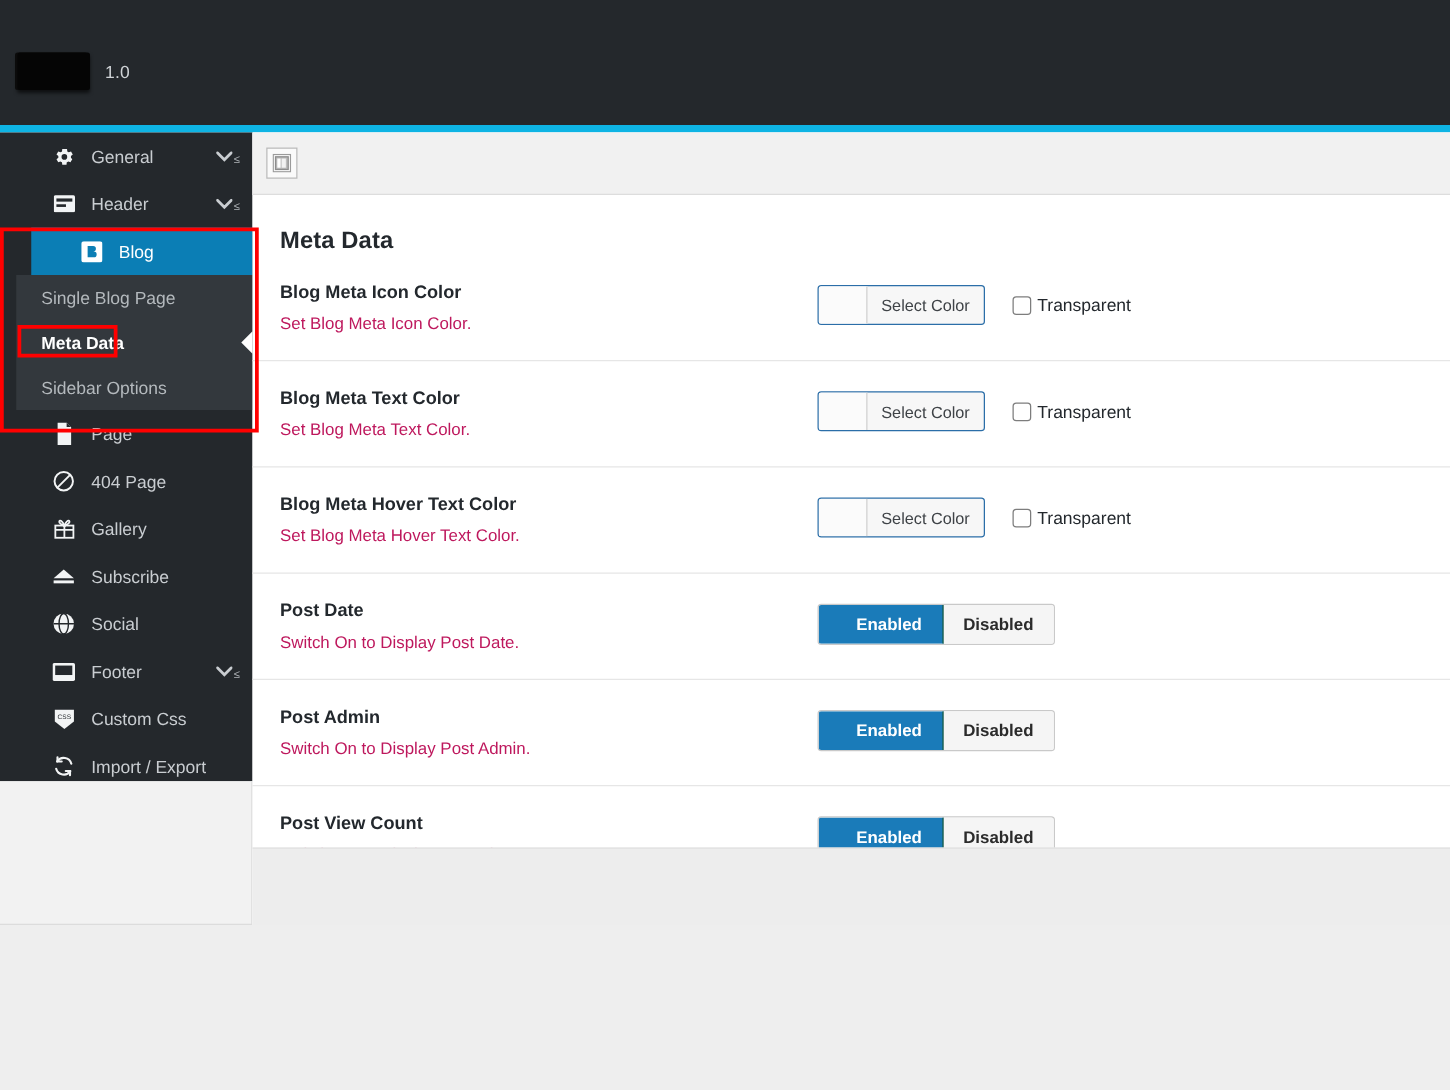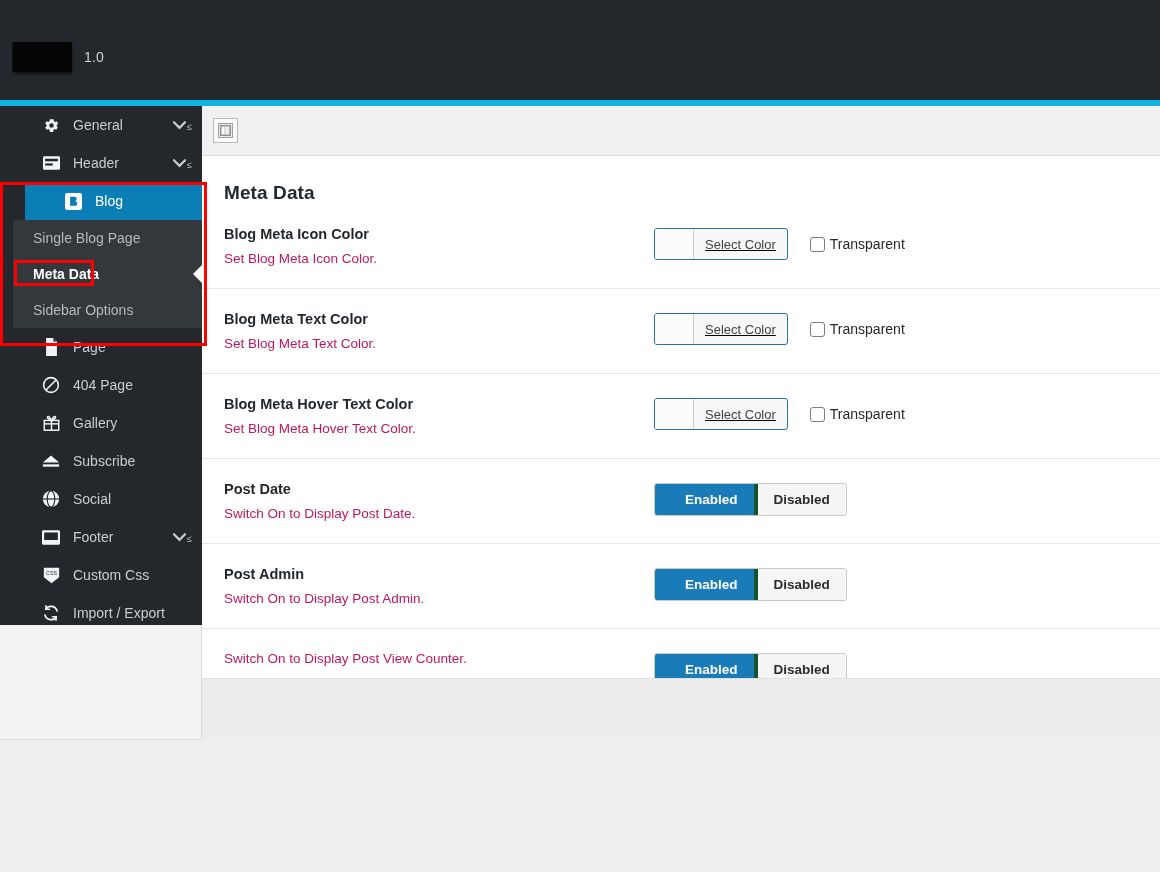--- a/index.html
+++ b/index.html
@@ -204,21 +204,20 @@
   
   .colorpick {
     display: flex;
     align-items: stretch;
     height: 30px;
     border: 1px solid #2b6ea8;
     border-radius: 3px;
     background: #f7f7f7;
     overflow: hidden;
     cursor: pointer;
-    text-decoration: underline;
   }
   .colorpick .swatch {
     width: 38px;
     background: #fbfbfb;
     border-right: 1px solid #cfcfcf;
   }
   .colorpick .cp-label {
     display: flex;
     align-items: center;
     padding: 0 11px;
@@ -257,21 +256,21 @@
     align-items: center;
     justify-content: center;
     padding: 0 16px;
     font-size: 13.5px;
     font-weight: bold;
     box-sizing: border-box;
   }
   .toggle .seg.on {
     background: #1a7bb9;
     color: #ffffff;
-    border-right: 4px solid #14532d;
+    border-right: 1px solid #14532d;
     padding-left: 30px;
   }
   .toggle .seg.off {
     background: #f5f5f5;
     color: #2b2b2b;
   }
 
   .main-footer {
     position: absolute;
     left: 0; bottom: 0;
@@ -538,20 +537,21 @@
         <div class="row-ctrl">
           <div class="toggle">
             <div class="seg on">Enabled</div>
             <div class="seg off">Disabled</div>
           </div>
         </div>
       </div>
 
       <div class="row">
         <div class="row-text">
+          <div class="row-title">Post View Count</div>
           <div class="row-desc">Switch On to Display Post View Counter.</div>
         </div>
         <div class="row-ctrl">
           <div class="toggle">
             <div class="seg on">Enabled</div>
             <div class="seg off">Disabled</div>
           </div>
         </div>
       </div>
 

